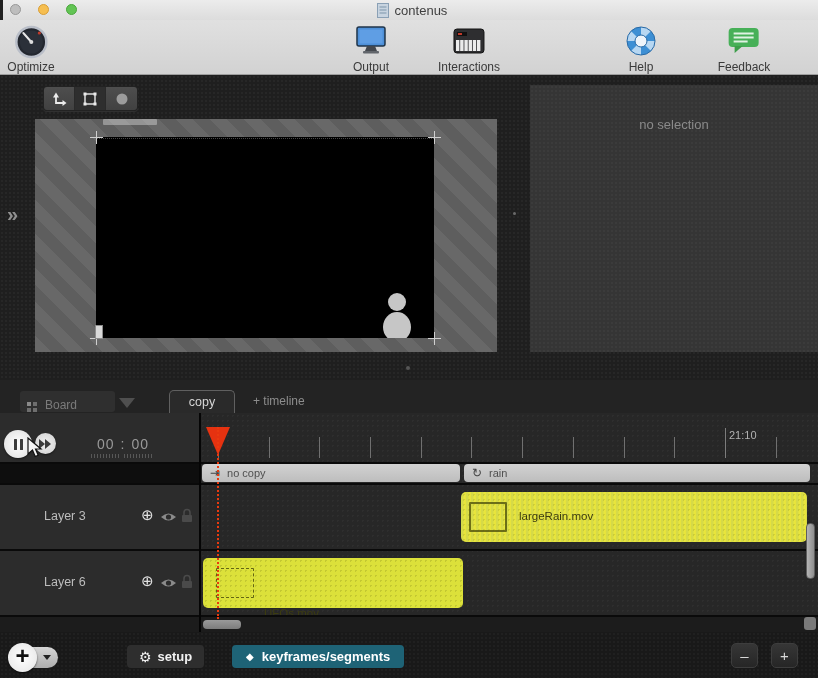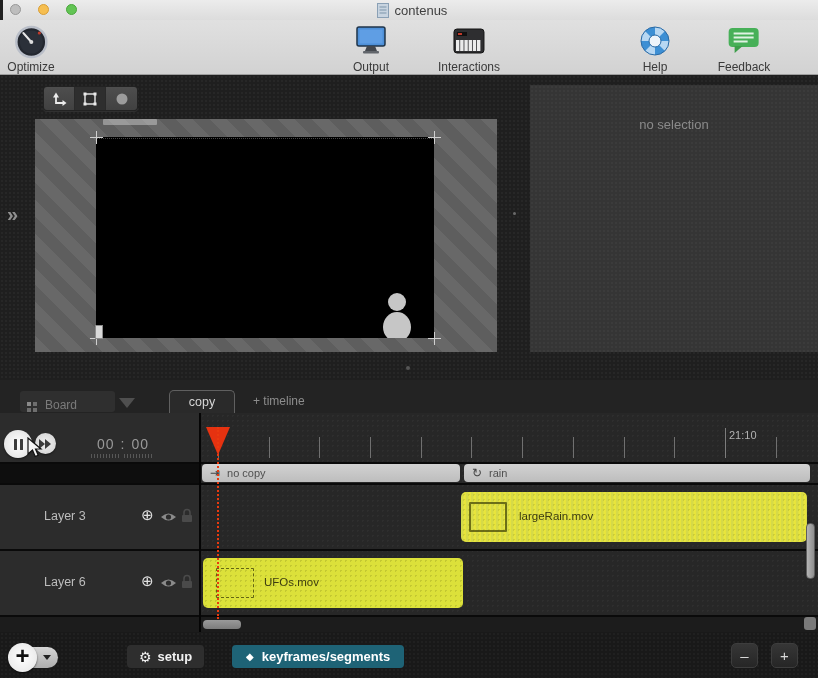--- a/index.html
+++ b/index.html
@@ -18,21 +18,21 @@
     display:flex; align-items:center; justify-content:center; gap:6px; }
   #title-text { font-size:13px; color:#3f3f3f; }
 
   
   #toolbar { position:absolute; left:0; top:20px; width:818px; height:55px;
     background:linear-gradient(#e0e0e0,#d2d2d2); border-bottom:1px solid #9d9d9d; }
   .tb-item { position:absolute; top:3px; display:flex; flex-direction:column; align-items:center;
     transform:translateX(-50%); }
   .tb-label { font-size:12px; color:#3a3a3a; margin-top:1px; white-space:nowrap; }
   #tb-optimize { left:31px; } #tb-output { left:371px; } #tb-interactions { left:469px; }
-  #tb-help { left:655px; } #tb-feedback { left:744px; }
+  #tb-help { left:641px; } #tb-feedback { left:744px; }
 
   
   #workarea { position:absolute; left:0; top:75px; width:818px; height:305px;
     background-color:#1f1f1f;
     background-image:radial-gradient(rgba(255,255,255,0.035) 1px, transparent 1px);
     background-size:4px 4px; }
   #collapse-chevrons { position:absolute; left:7px; top:128px; color:#909090;
     font-size:20px; font-weight:bold; letter-spacing:-2px; cursor:default; }
 
   #toolgroup { position:absolute; left:43px; top:11px; height:25px; display:flex;
@@ -143,21 +143,21 @@
     background-size:5px 5px; }
   #clip-largerain { left:461px; top:79px; width:346px;
     background-color:#d6da48;
     background-image:radial-gradient(rgba(110,112,20,0.18) 1px, transparent 1px),
       linear-gradient(90deg,#d6da48 0%,#d6da48 38%,#e9e63c 62%,#e7e33b 100%); }
   #clip-ufos { left:203px; top:145px; width:260px; background-color:#dce13a; }
   .clip-thumb { position:absolute; left:8px; top:10px; width:38px; height:30px;
     border:2px solid rgba(70,72,10,0.75); border-radius:1px; }
   #clip-ufos .clip-thumb { left:13px; border:1.5px dashed rgba(70,72,10,0.8); }
   .clip-label { position:absolute; left:58px; top:18px; font-size:11.5px; color:#3c3c10; }
-  #clip-ufos .clip-label { left:61px; }
+  #clip-ufos .clip-label { left:61px;margin-top:31px; }
 
   
   #playhead-tri { position:absolute; left:206px; top:14px; width:0; height:0; z-index:6;
     border-left:12px solid transparent; border-right:12px solid transparent;
     border-top:28px solid #e63210; }
   #playhead-line { position:absolute; left:217px; top:14px; width:0; height:192px;
     border-left:2px dotted #ea3a0f; z-index:6; }
 
   
   #vscroll-thumb { position:absolute; left:806px; top:110px; width:9px; height:56px;

